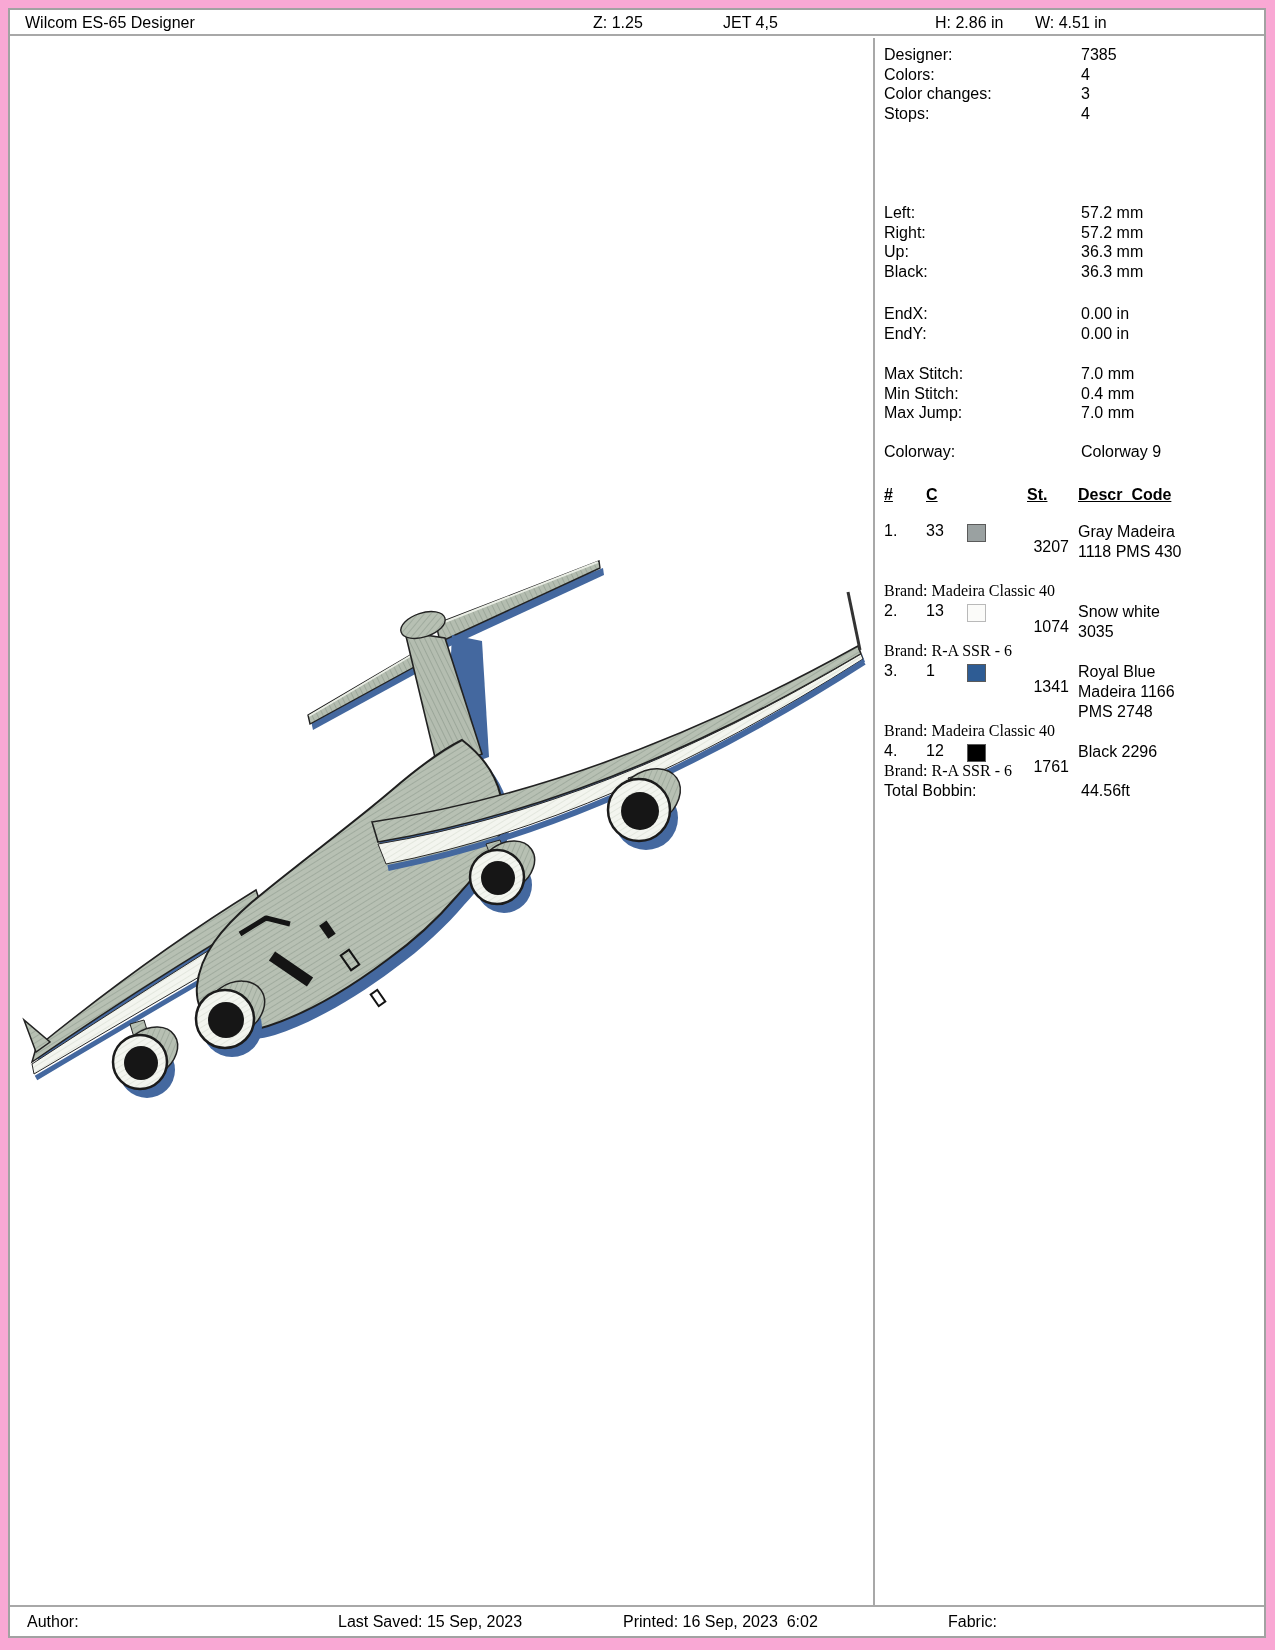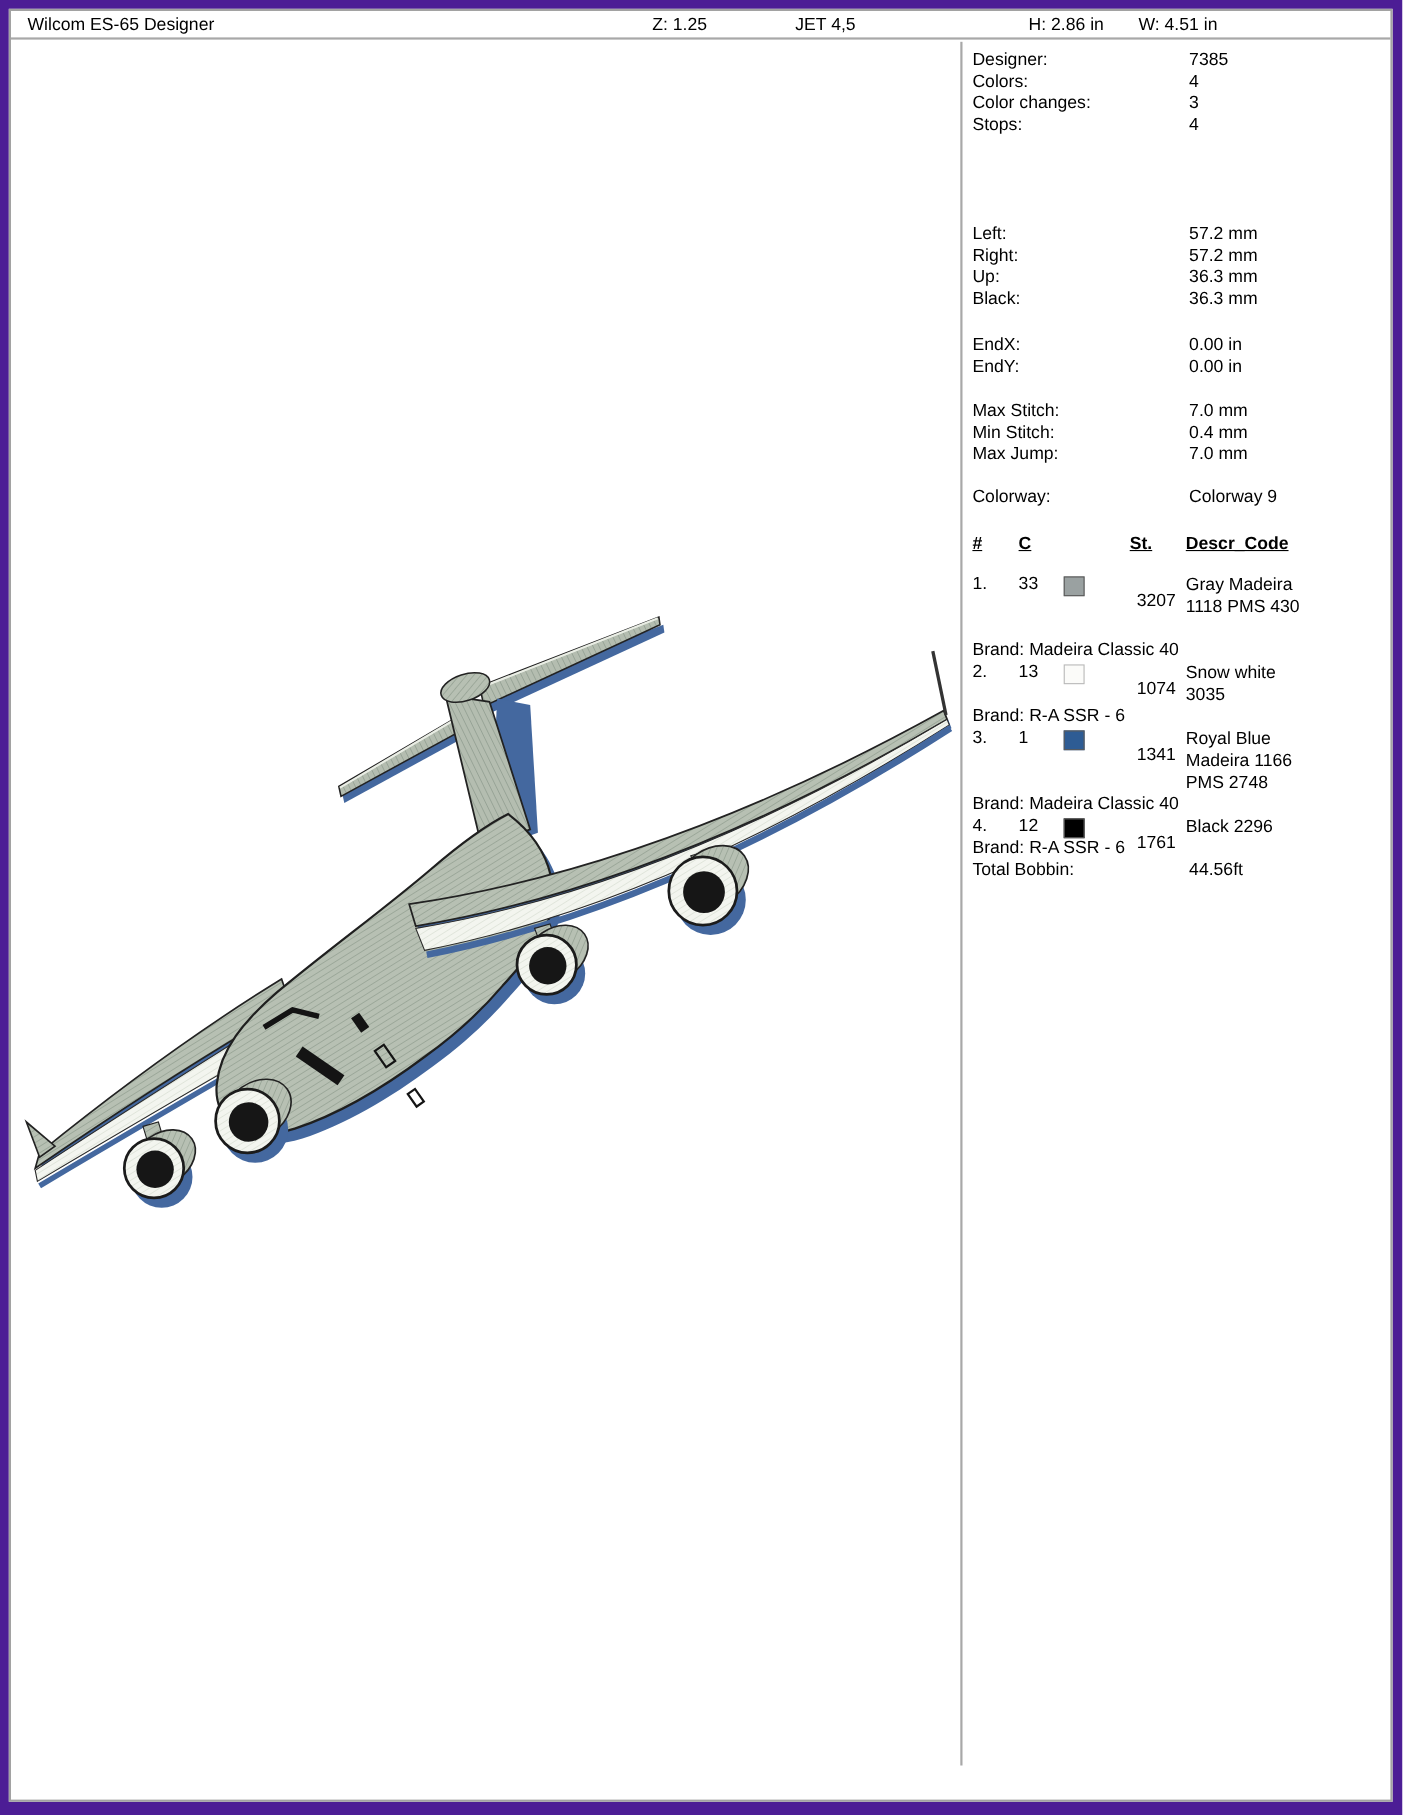--- a/index.html
+++ b/index.html
@@ -1,17 +1,17 @@
 <!DOCTYPE html>
 <html><head>
 <meta charset="utf-8">
 <style>
   * { margin:0; padding:0; box-sizing:border-box; }
   html,body { background:#ffffff; font-family:"Liberation Sans", sans-serif; color:#000; }
-  .stage { position:relative; width:1275px; height:1650px; background:#4c1d95; overflow:hidden; }
+  .stage { position:relative; width:1275px; height:1650px; background:#f9a8d4; overflow:hidden; }
 
   .pagebox { position:absolute; left:8px; top:8px; width:1258px; height:1630px;
              border:2px solid #a2a2a2; background:#fff; }
 
   .header-band { position:absolute; left:0; top:0; width:100%; height:26px;
                  border-bottom:2px solid #a8a8a8; }
   .header-band span { position:absolute; top:4px; font-size:16px; white-space:pre; }
 
   .canvas-area { position:absolute; left:0; top:28px; width:863px; height:1570px; background:#fff; }
   .canvas-area svg { position:absolute; left:0; top:0; }
@@ -20,21 +20,21 @@
            border-left:2px solid #a8a8a8; font-size:16px; }
   .pgroup { position:absolute; left:0; width:100%; }
   .prow { position:relative; height:19.5px; padding-left:9px; white-space:nowrap; }
   .prow .val { position:absolute; left:206px; top:0; }
 
   .th { position:absolute; font-weight:bold; text-decoration:underline; white-space:nowrap; }
   .tcell { position:absolute; white-space:nowrap; }
   .tswatch { position:absolute; width:19px; height:18px; border:1px solid #5a5a5a; }
   .tst { position:absolute; width:74px; text-align:right;margin-top:16px; }
   .tdesc { position:absolute; width:108px; line-height:20px; white-space:normal; }
-  .tbrand { position:absolute; white-space:nowrap; }
+  .tbrand { position:absolute; white-space:nowrap;font-family:Liberation Serif, serif; }
 
   .footer-band { position:absolute; left:0; bottom:0; width:100%; height:31px;
                  border-top:2px solid #a8a8a8; }
   .footer-band span { position:absolute; top:6px; font-size:16px; white-space:pre; }
 </style>
 </head>
 <body>
 
 <div class="stage">
   <div class="pagebox">
@@ -206,15 +206,21 @@
         <span class="tswatch" style="left: 92px; top: 706px; background: rgb(0, 0, 0);"></span>
         <span class="tst" style="left:120px;top:704px">1761</span>
         <span class="tdesc" style="left:203px;top:704px">Black 2296</span>
         <span class="tbrand" style="left:9px;top:724px">Brand: R-A SSR - 6</span>
 
         <span class="tcell" style="left:9px;top:744px">Total Bobbin:</span>
         <span class="tcell" style="left:206px;top:744px">44.56ft</span>
       </div>
     </div>
 
+    <div class="footer-band">
+      <span style="left:17px">Author:</span>
+      <span style="left:328px">Last Saved: 15 Sep, 2023</span>
+      <span style="left:613px">Printed: 16 Sep, 2023  6:02</span>
+      <span style="left:938px">Fabric:</span>
+    </div>
 
   </div>
 </div>
 
 </body></html>

